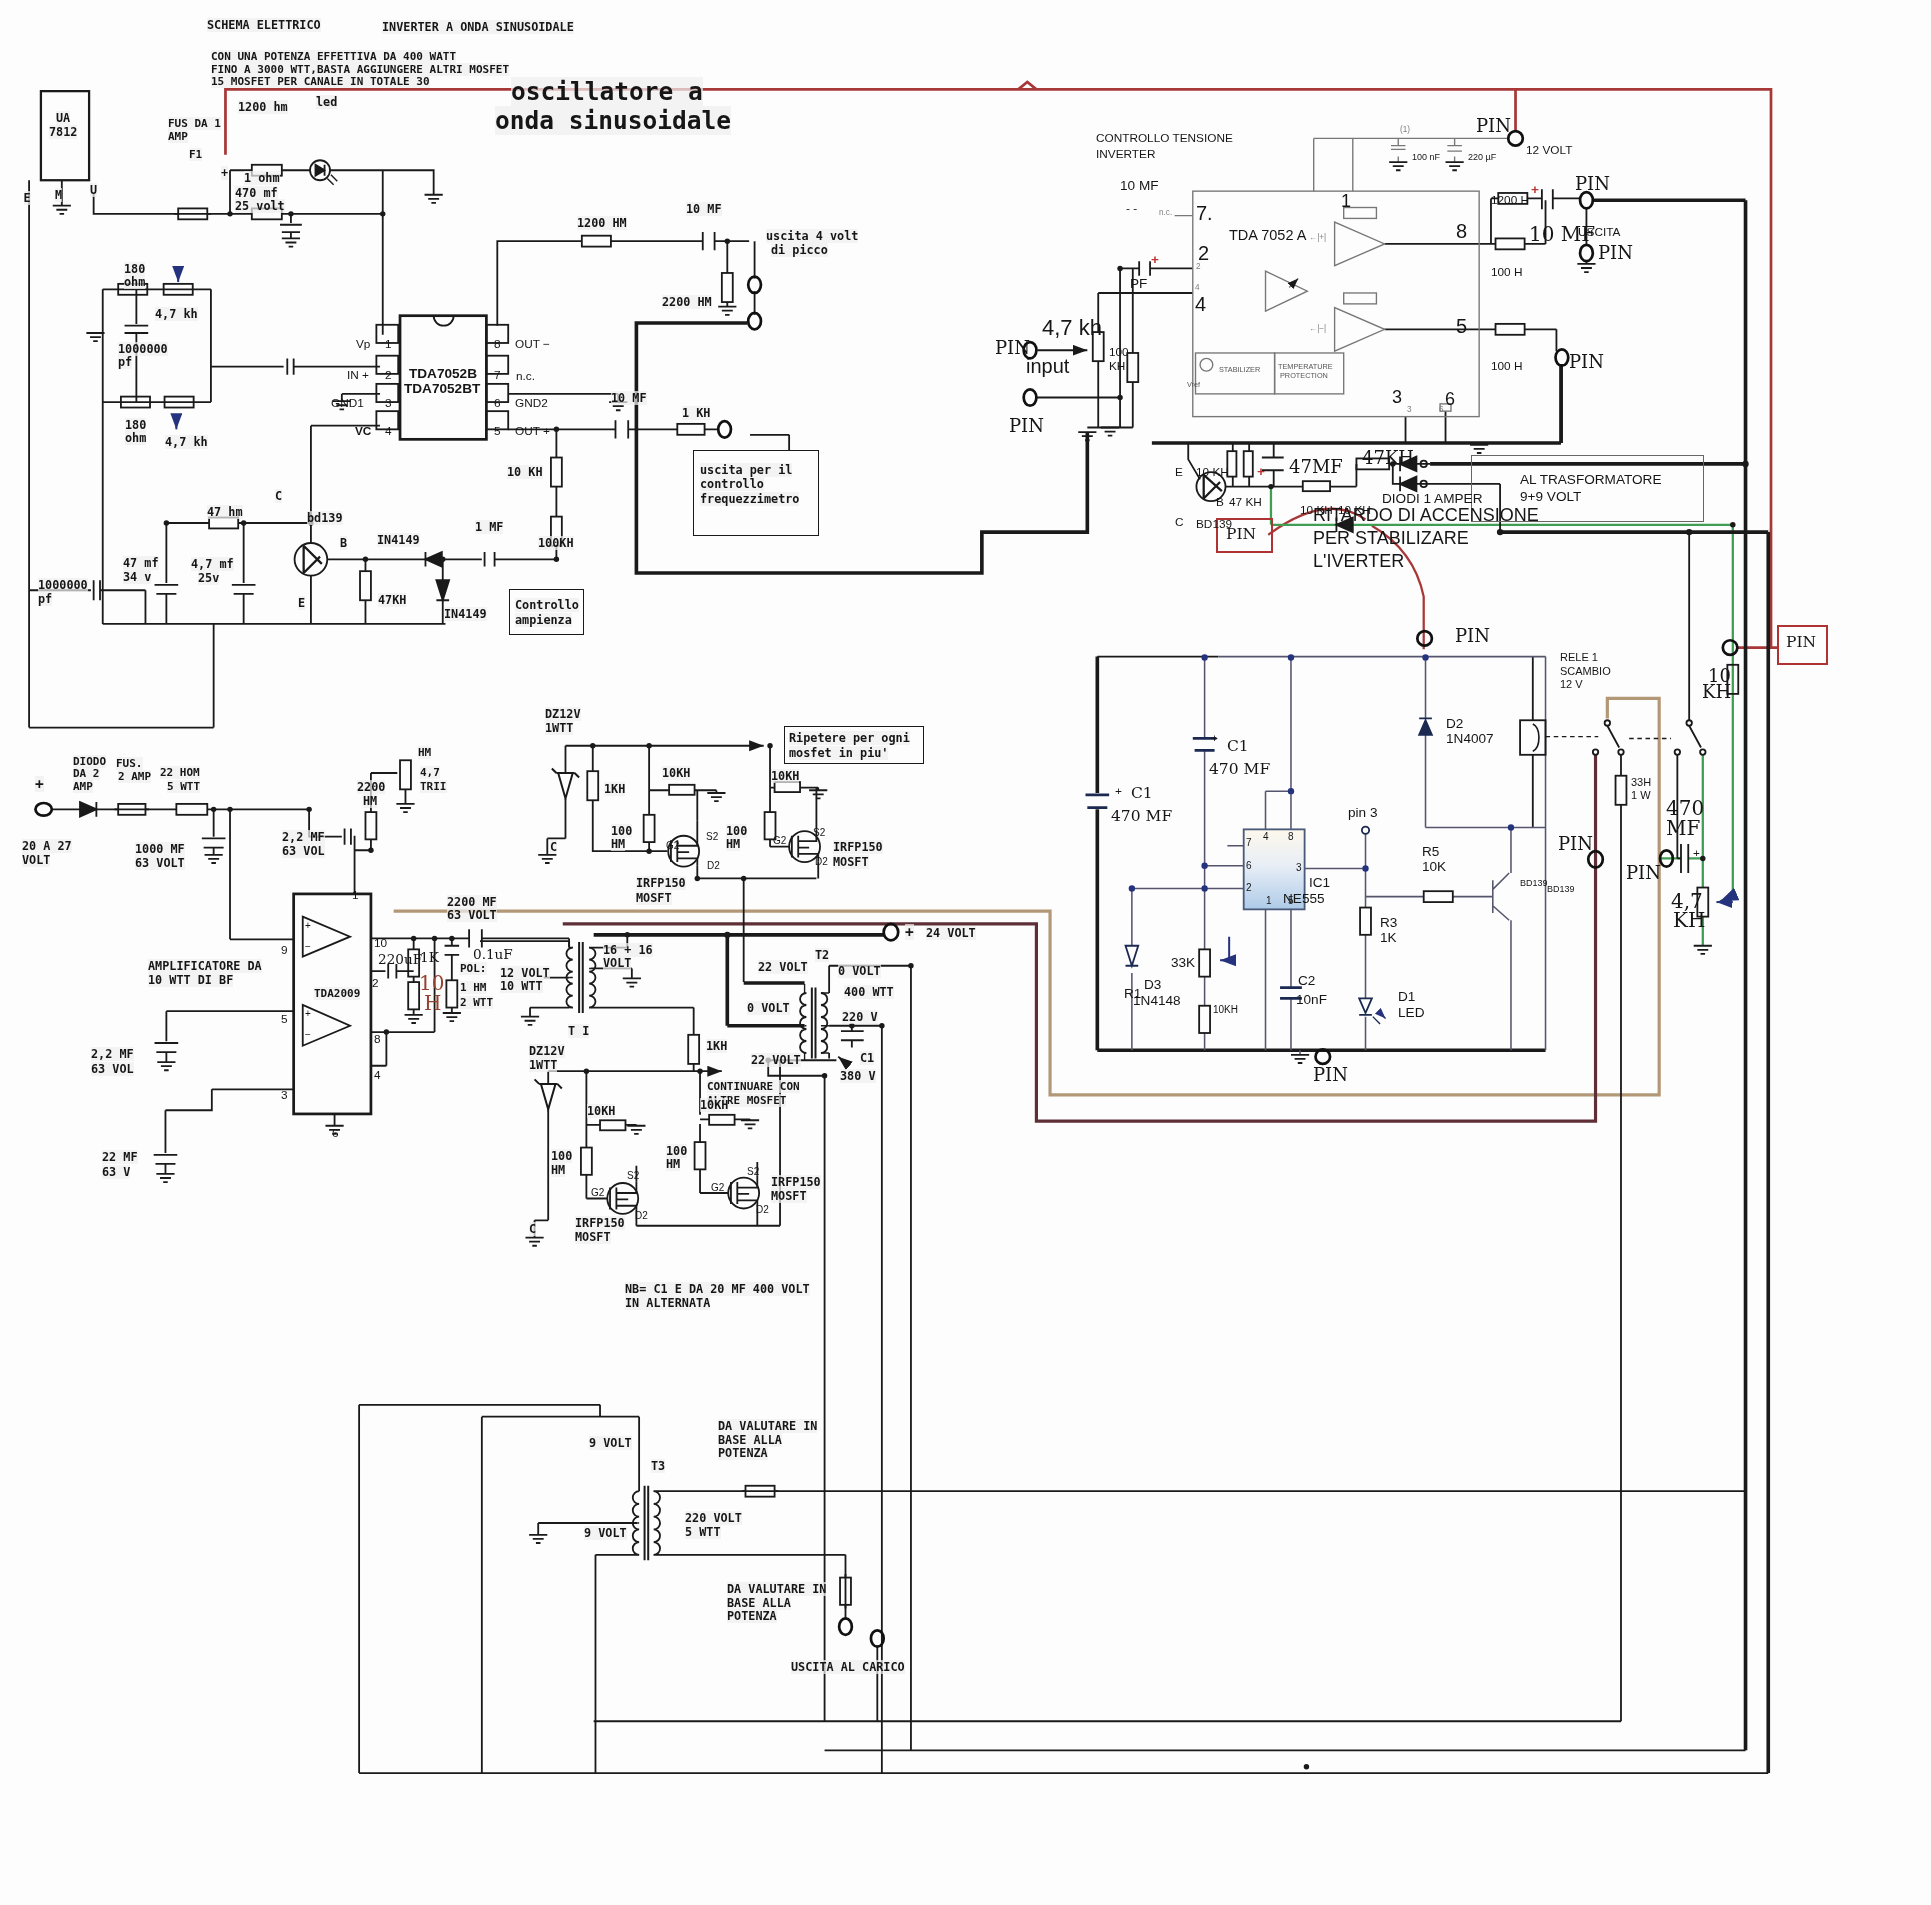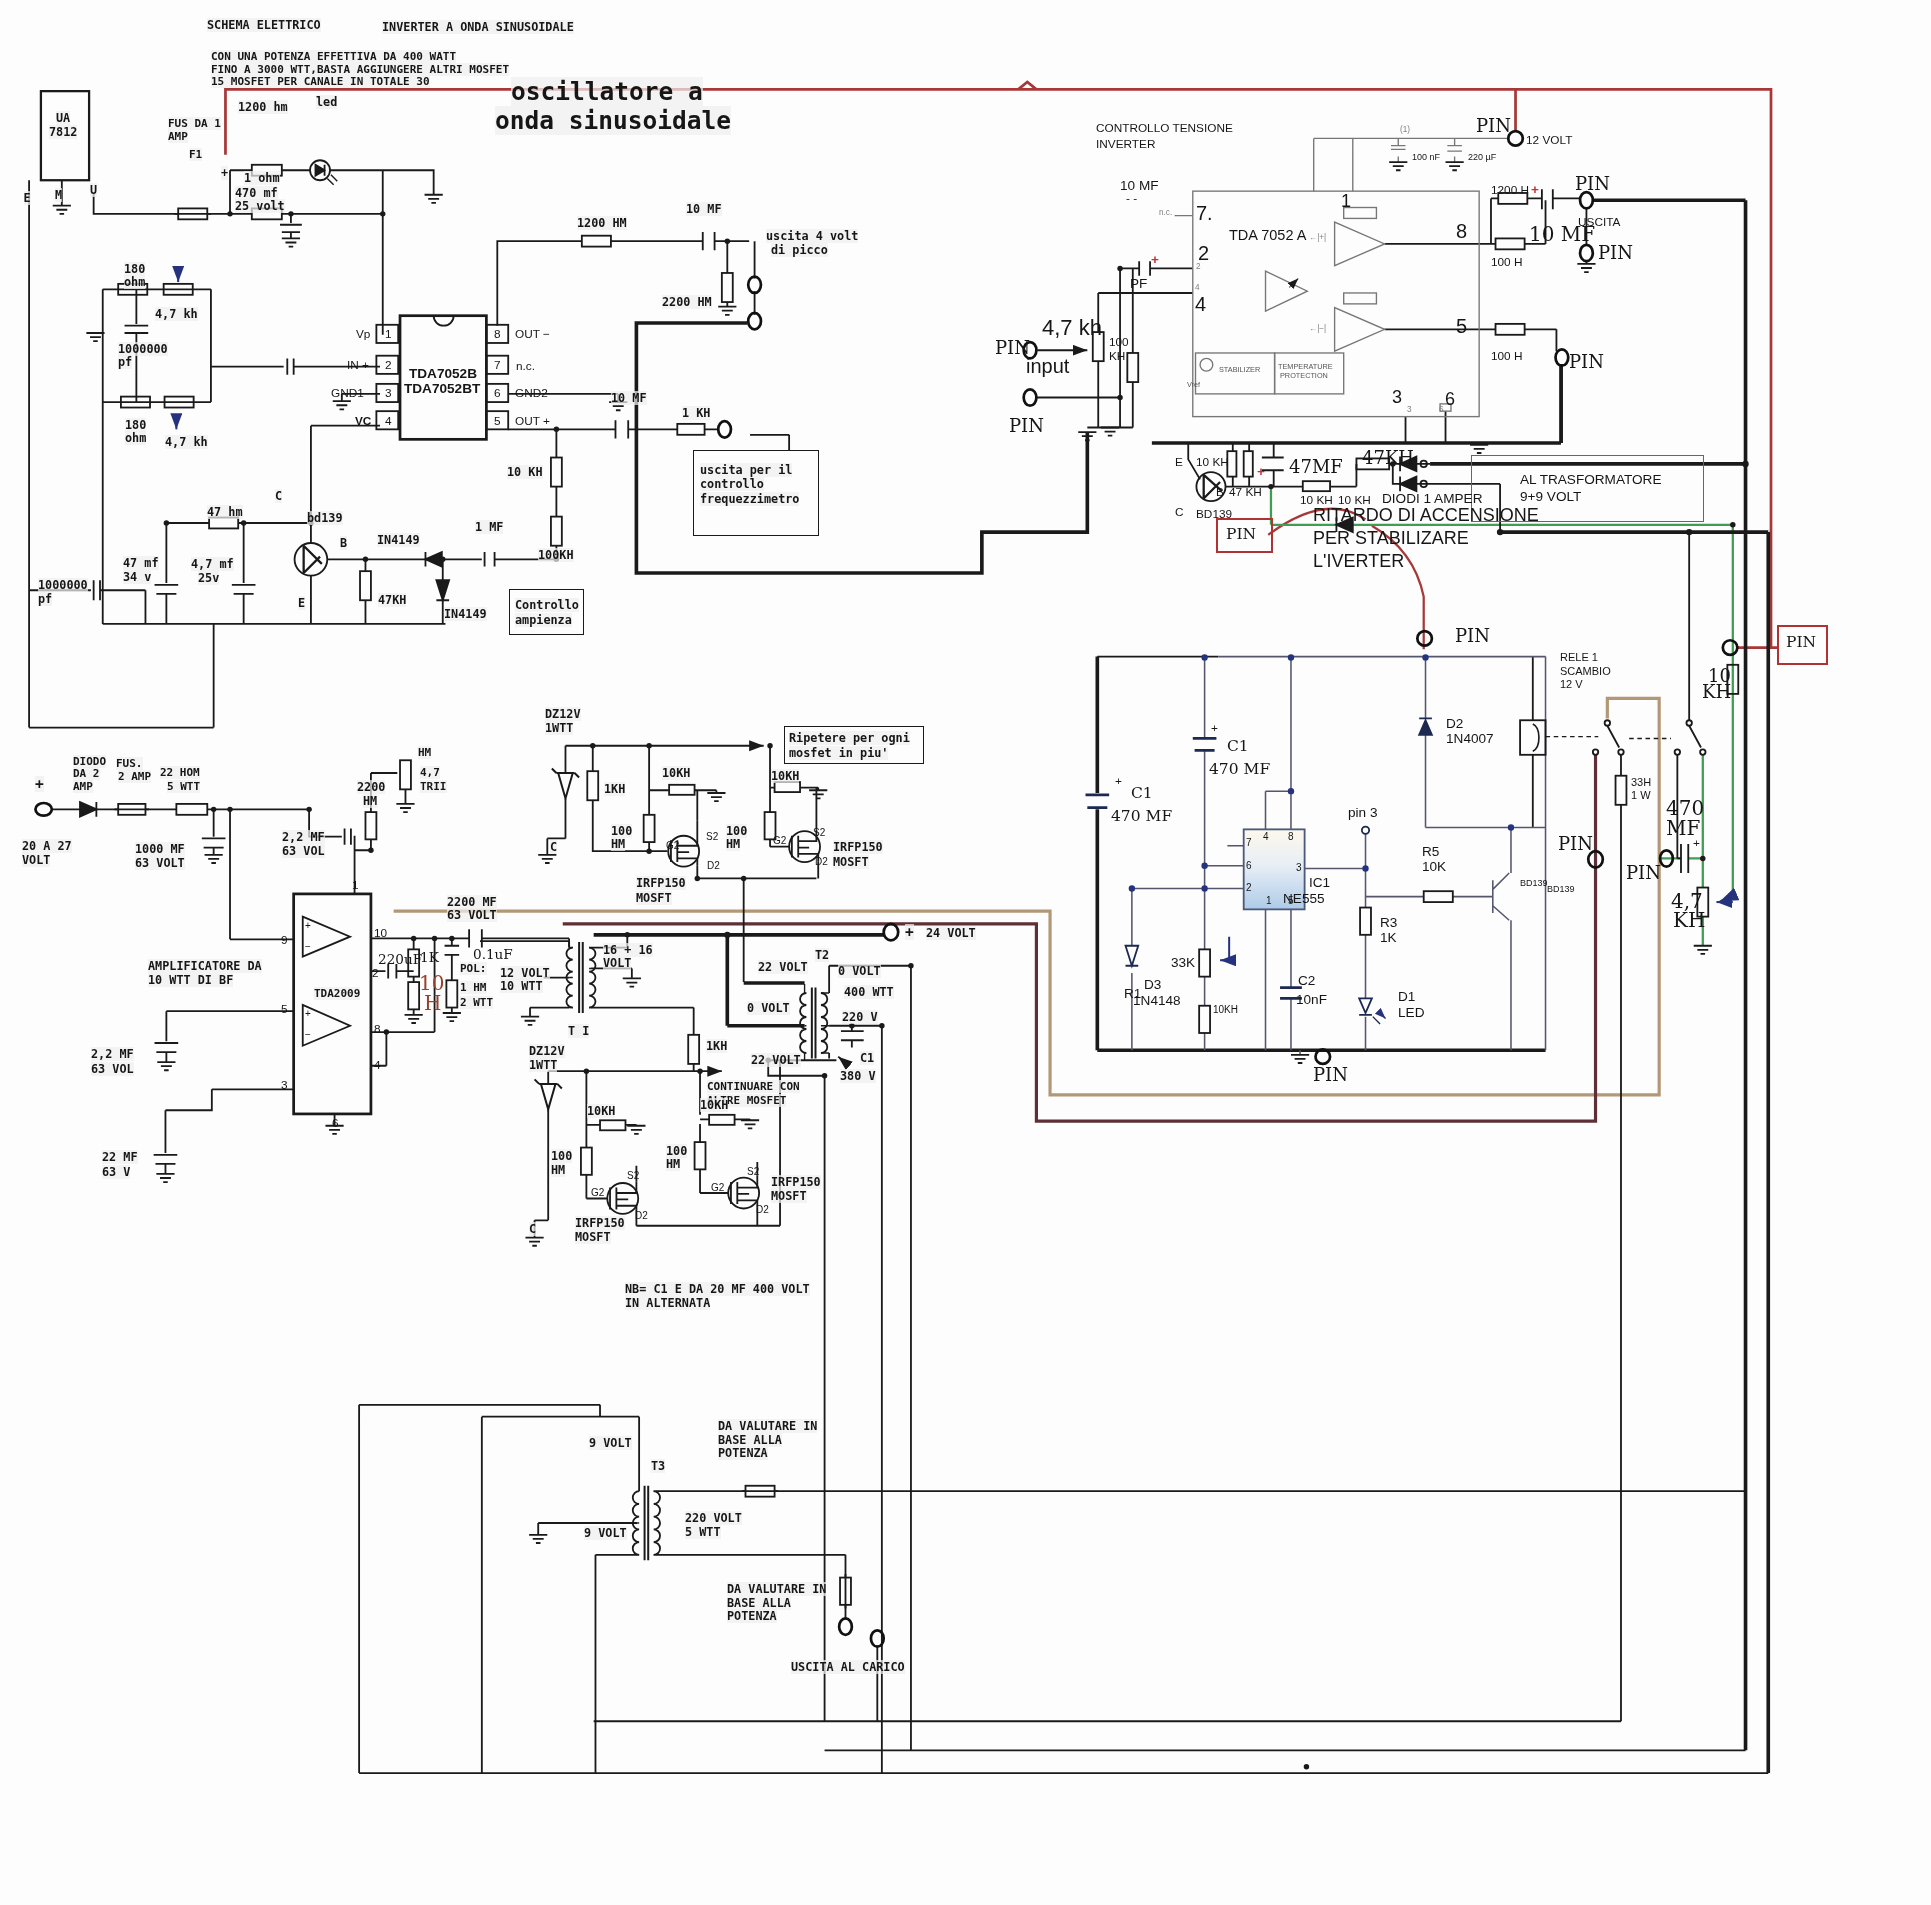--- a/index.html
+++ b/index.html
@@ -8,21 +8,21 @@
   svg{position:absolute;left:0;top:0;}
   .lbl{position:absolute;white-space:pre;color:#161616;line-height:1.04;}
   .m12{font:bold 11px "DejaVu Sans Mono",monospace;background:rgba(238,238,238,.72);}
   .m13{font:bold 11.8px "DejaVu Sans Mono",monospace;background:rgba(238,238,238,.72);}
   .m16{font:bold 14.5px "DejaVu Sans Mono",monospace;background:rgba(238,238,238,.72);}
   .m26{font:bold 24.5px "DejaVu Sans Mono",monospace;background:rgba(238,238,238,.72);}
   .sb15{font:bold 13.6px "Liberation Sans",sans-serif;}
   .s10{font:9px "Liberation Sans",sans-serif;}
   .s11{font:10px "Liberation Sans",sans-serif;}
   .s12{font:11px "Liberation Sans",sans-serif;}
-  .s13{font:11.8px "Liberation Sans",sans-serif;}
+  .s13{font:11.8px "Liberation Sans",sans-serif;margin-top:10px;}
   .s15{font:13.6px "Liberation Sans",sans-serif;}
   .s16{font:14.5px "Liberation Sans",sans-serif;}
   .s20{font:18px "Liberation Sans",sans-serif;}
   .s22{font:20px "Liberation Sans",sans-serif;}
   .s24{font:22px "Liberation Sans",sans-serif;}
   .f15{font:13.6px "DejaVu Serif",serif;}
   .f17{font:15.5px "DejaVu Serif",serif;}
   .f20{font:18px "DejaVu Serif",serif;}
   .f22{font:20px "DejaVu Serif",serif;}
   .g9{font:8.2px "Liberation Sans",sans-serif;color:#808080;}
@@ -506,21 +506,21 @@
       <div class="lbl m13" style="left: 340px; top: 536px;">B</div>
       <div class="lbl m13" style="left: 298px; top: 596px;">E</div>
       <div class="lbl m13" style="left: 377px; top: 533px;">IN4149</div>
       <div class="lbl m13" style="left: 475px; top: 520px;">1 MF</div>
       <div class="lbl m13" style="left: 123px; top: 556px;">47 mf</div>
       <div class="lbl m13" style="left: 123px; top: 570px;">34 v</div>
       <div class="lbl m13" style="left: 191px; top: 557px;">4,7 mf</div>
       <div class="lbl m13" style="left: 198px; top: 571px;">25v</div>
       <div class="lbl m13" style="left: 378px; top: 593px;">47KH</div>
       <div class="lbl m13" style="left: 444px; top: 607px;">IN4149</div>
-      <div class="lbl m13" style="left: 538px; top: 548px;">100KH</div>
+      <div class="lbl m13" style="left: 538px; top: 536px;">100KH</div>
       <div class="lbl m13" style="left: 507px; top: 465px;">10 KH</div>
       <div class="lbl m13" style="left: 611px; top: 391px;">10 MF</div>
       <div class="lbl m13" style="left: 682px; top: 406px;">1 KH</div>
       <div class="lbl m13" style="left: 515px; top: 598px;">Controllo</div>
       <div class="lbl m13" style="left: 515px; top: 613px;">ampienza</div>
       <div class="lbl m13" style="left: 700px; top: 463px;">uscita per il</div>
       <div class="lbl m13" style="left: 700px; top: 477px;">controllo</div>
       <div class="lbl m13" style="left: 700px; top: 492px;">frequezzimetro</div>
       <div class="lbl sb15" style="left: 409px; top: 366px;">TDA7052B</div>
       <div class="lbl sb15" style="left: 404px; top: 381px;">TDA7052BT</div>

